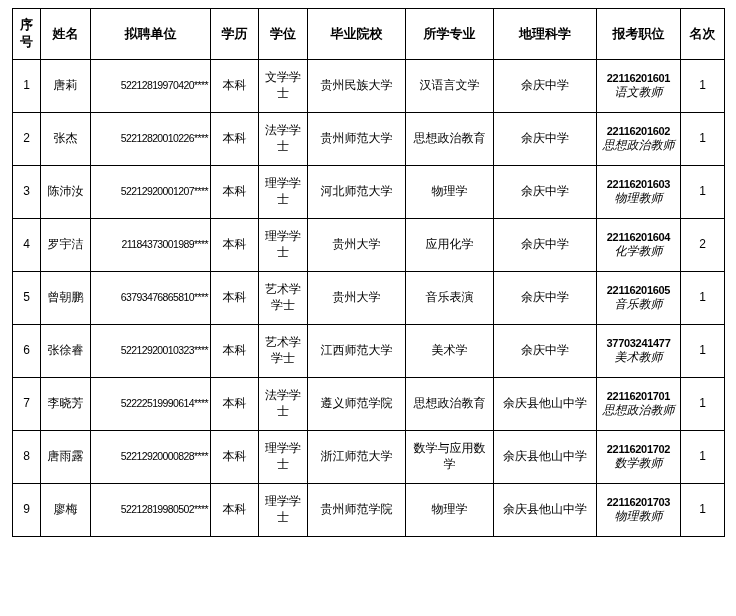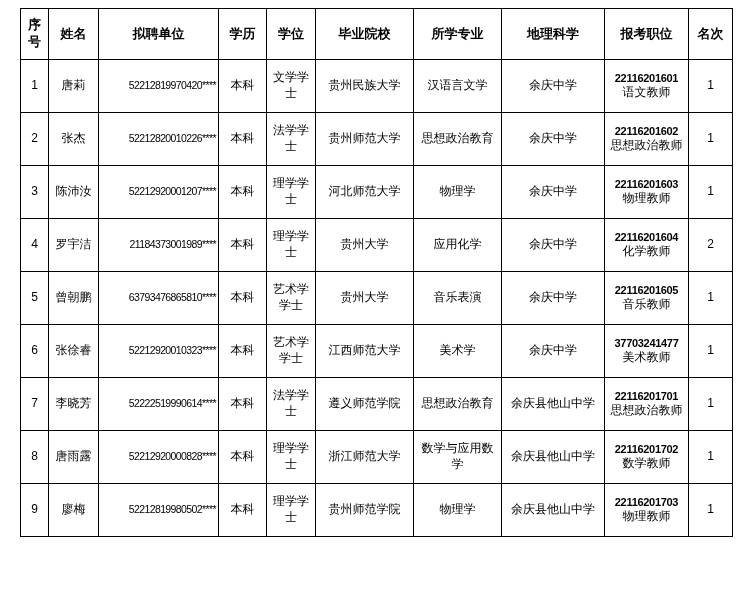--- a/index.html
+++ b/index.html
@@ -1,25 +1,25 @@
 <!DOCTYPE html>
 <html><head>
 <meta charset="utf-8">
 <style>
   html,body{margin:0;padding:0;background:#ffffff;width:736px;height:616px;overflow:hidden;
     font-family:"Liberation Sans","DejaVu Sans",sans-serif;color:#000;}
-  .table-wrap{position:absolute;left:20px;top:8px;}
+  .table-wrap{position:absolute;left:12px;top:8px;}
   table{border-collapse:collapse;table-layout:fixed;width:712px;background:#fff;}
   th,td{border:1px solid #000;text-align:center;vertical-align:middle;
     padding:1px 2px;font-size:12px;line-height:1.3;word-break:break-all;overflow:hidden;}
   th{font-weight:bold;font-size:13px;height:48px;}
   tbody td{height:50px;}
   .id-cell{font-size:10.5px;letter-spacing:-0.6px;white-space:nowrap;text-align:right;}
   .pos-code{display:block;font-size:11px;letter-spacing:-0.3px;white-space:nowrap;font-weight:bold;}
-  .pos-title{display:block;}
+  .pos-title{display:block;font-style:italic;}
 </style>
 </head>
 <body>
 
 <div class="table-wrap">
 <table>
   <colgroup>
     <col style="width:28px">
         <col style="width:50px">
         <col style="width:120px">

